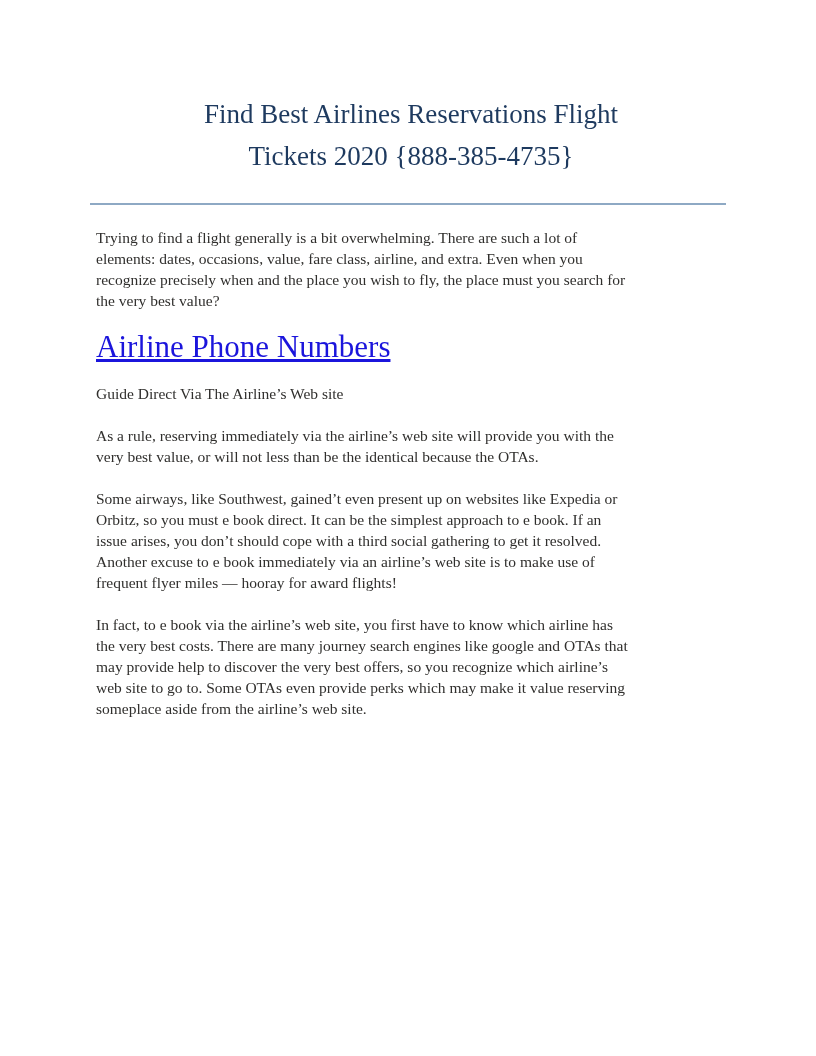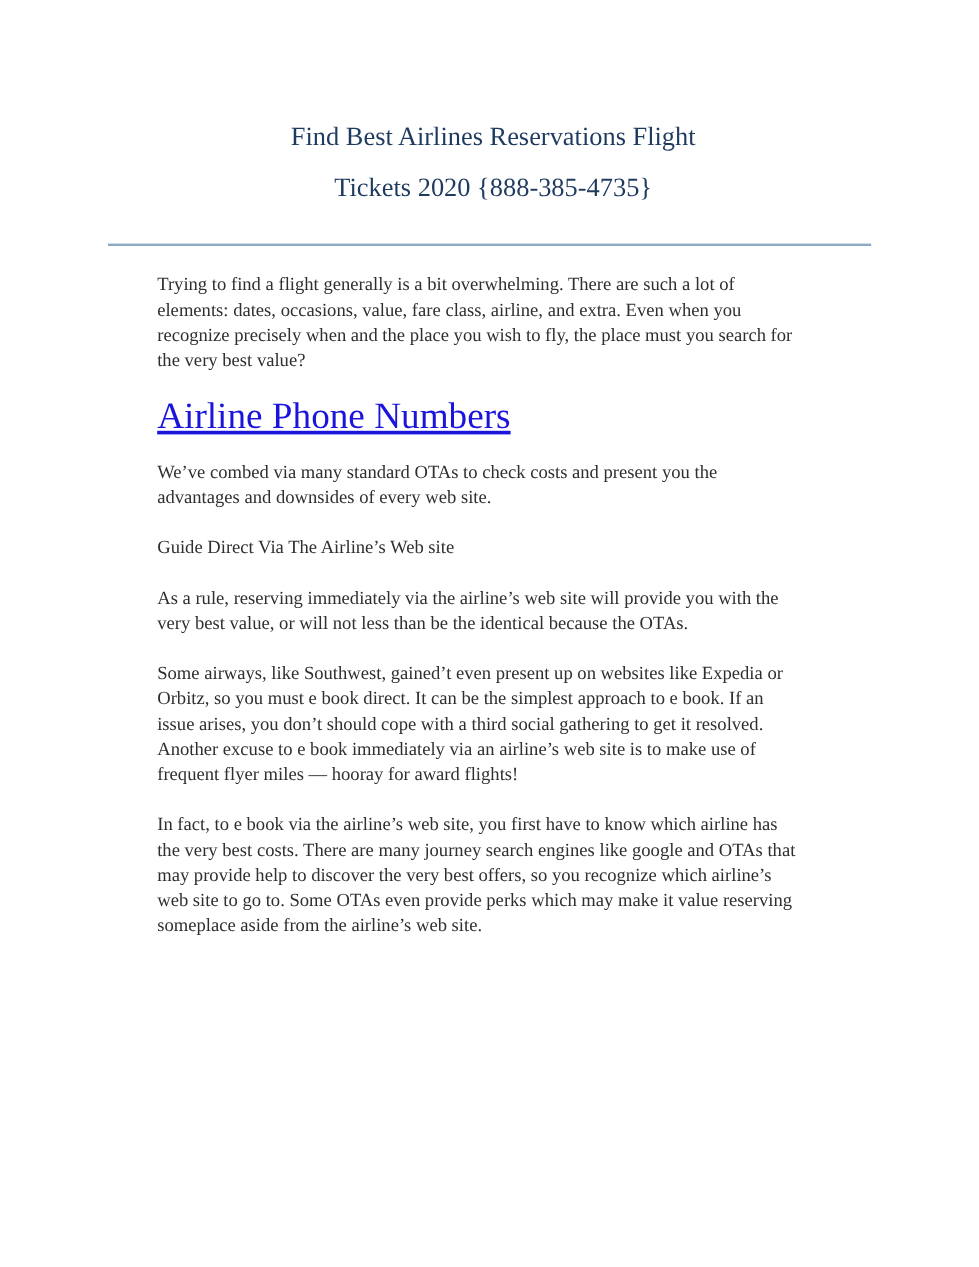--- a/index.html
+++ b/index.html
@@ -9,35 +9,34 @@
     height: 1056px;
     background: #ffffff;
     font-family: "Liberation Serif", "DejaVu Serif", serif;
     padding: 93px 90px 0 96px;
     overflow: hidden;
     position: relative;
   }
   .doc-title {
     font-family: "Liberation Serif", "DejaVu Serif", serif;
     font-weight: normal;
-    font-size: 22px;
+    font-size: 27px;
     line-height: 42px;
     text-align: center;
     color: #1e3a5f;
     white-space: nowrap;
   }
   .title-divider {
     border: none;
     border-top: 2px solid #8ea9c4;
     margin: 26px 0 0 -6px;
   }
   .content {
     margin-top: 22px;
     color: #302f2d;
-    margin-left: 35px;
   }
   .content p {
     font-size: 15.5px;
     line-height: 21px;
     margin: 0 0 21px 0;
     white-space: nowrap;
     color: #302f2d;
   }
   h2.section-heading {
     font-weight: normal;
@@ -67,21 +66,20 @@
 
   <hr class="title-divider">
 
   <div class="content">
 
     <p>Trying to find a flight generally is a bit overwhelming. There are such a lot of<br>elements: dates, occasions, value, fare class, airline, and extra. Even when you<br>recognize precisely when and the place you wish to fly, the place must you search for<br>the very best value?</p>
 
 
     <h2 class="section-heading"><a>Airline Phone Numbers</a></h2>
 
-    <p>We’ve combed via many standard OTAs to check costs and present you the<br>advantages and downsides of every web site.</p>
 
     <p>Guide Direct Via The Airline’s Web site</p>
 
     <p>As a rule, reserving immediately via the airline’s web site will provide you with the<br>very best value, or will not less than be the identical because the OTAs.</p>
 
     <p>Some airways, like Southwest, gained’t even present up on websites like Expedia or<br>Orbitz, so you must e book direct. It can be the simplest approach to e book. If an<br>issue arises, you don’t should cope with a third social gathering to get it resolved.<br>Another excuse to e book immediately via an airline’s web site is to make use of<br>frequent flyer miles — hooray for award flights!</p>
 
     <p>In fact, to e book via the airline’s web site, you first have to know which airline has<br>the very best costs. There are many journey search engines like google and OTAs that<br>may provide help to discover the very best offers, so you recognize which airline’s<br>web site to go to. Some OTAs even provide perks which may make it value reserving<br>someplace aside from the airline’s web site.</p>
 
 

